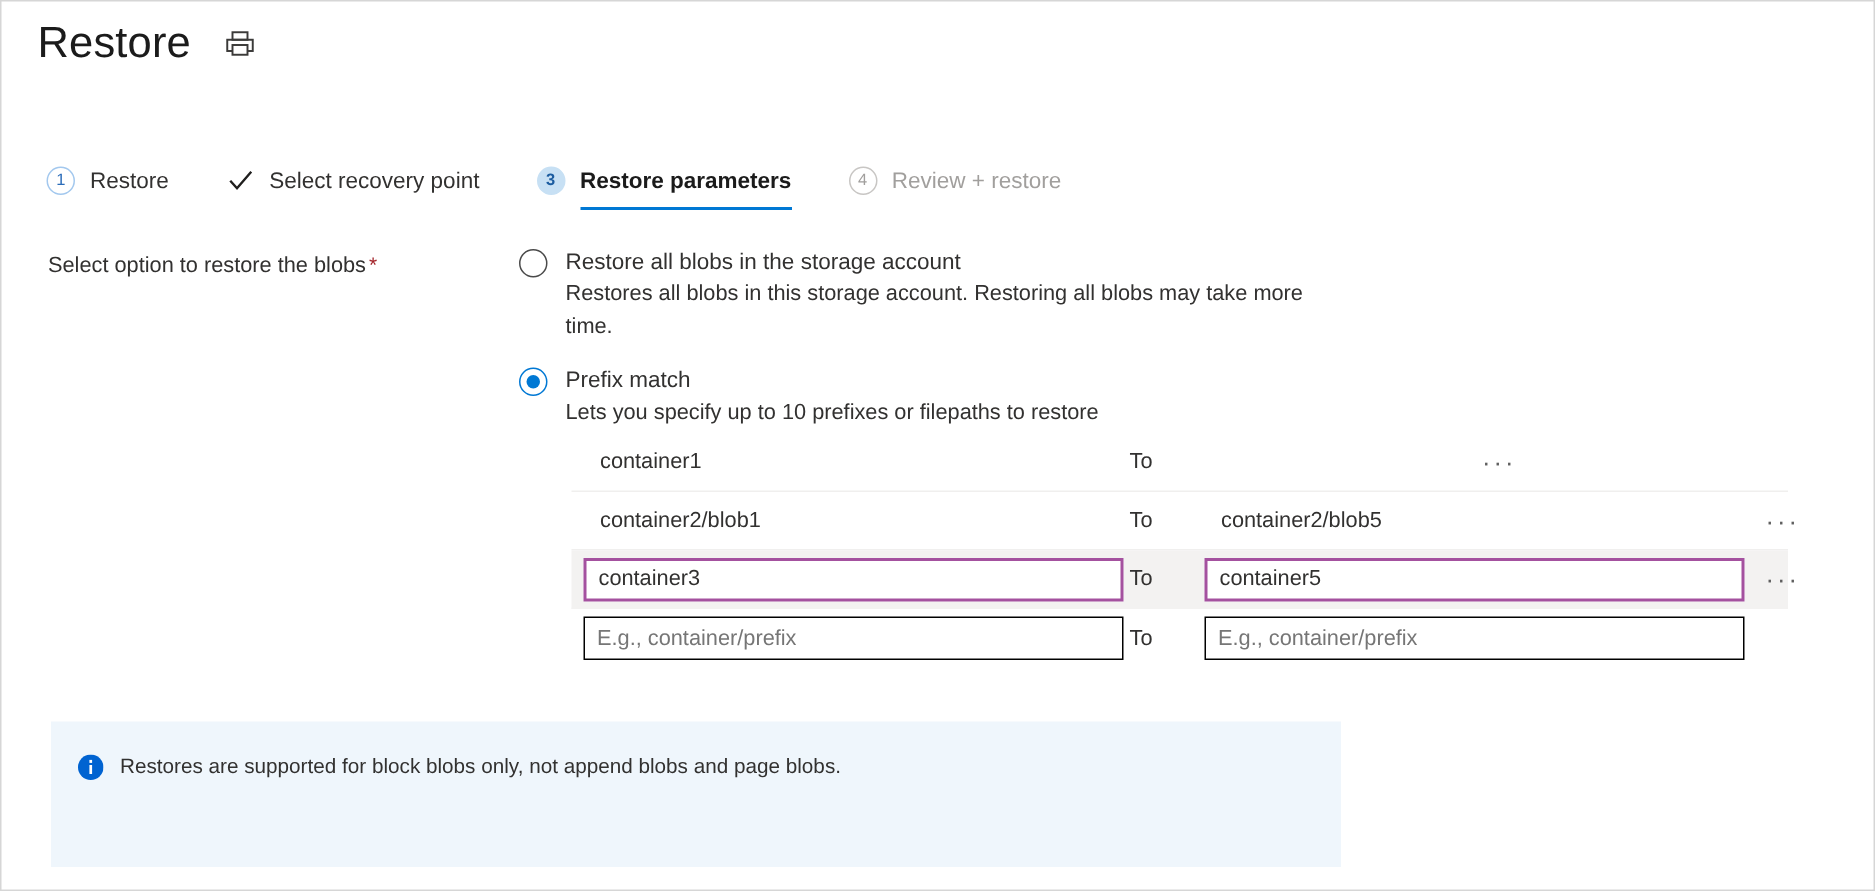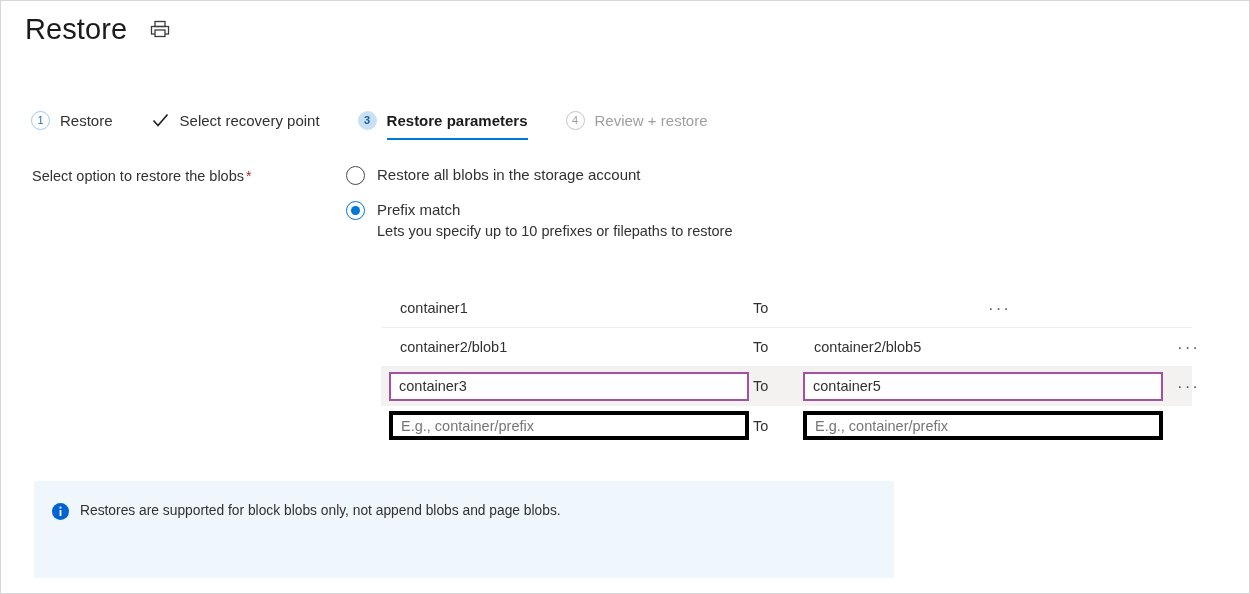--- a/index.html
+++ b/index.html
@@ -224,21 +224,21 @@
   }
   .cell-text {
     font-size: 14.5px;
     color: #323130;
     padding-left: 11px;
   }
   .tb {
     width: 360px;
     height: 29px;
     box-sizing: border-box;
-    border: 4px solid #000000;
+    border: 1px solid #000000;
     background: #ffffff;
     font-family: "Segoe UI", "Liberation Sans", sans-serif;
     font-size: 14.5px;
     color: #323130;
     padding: 0 8px;
     outline: none;
   }
   .tb.focused {
     border: 2px solid #a4519f;
   }
@@ -340,20 +340,21 @@
   <div class="form-label">
     <span>Select option to restore the blobs</span><span class="req-star">*</span>
   </div>
 
   <div class="options">
 
     <div class="option">
       <div class="radio"></div>
       <div class="option-text">
         <div class="option-title">Restore all blobs in the storage account</div>
+        <div class="option-desc">Restores all blobs in this storage account. Restoring all blobs may take more time.</div>
       </div>
     </div>
 
     <div class="option">
       <div class="radio checked"></div>
       <div class="option-text">
         <div class="option-title">Prefix match</div>
         <div class="option-desc">Lets you specify up to 10 prefixes or filepaths to restore</div>
       </div>
     </div>

